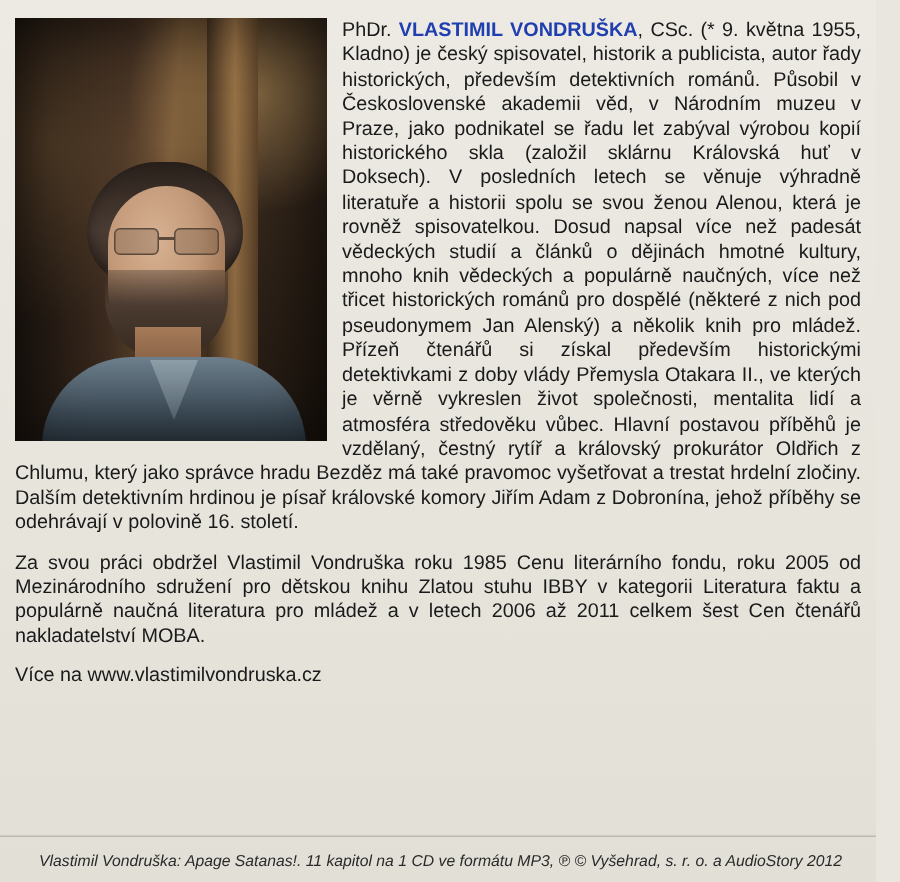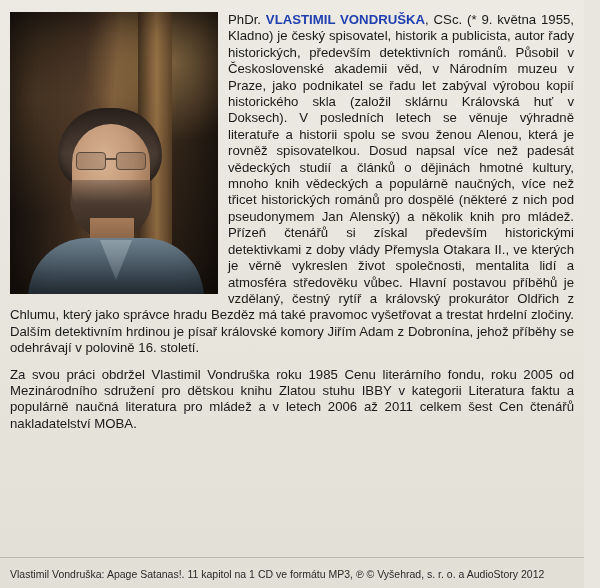--- a/index.html
+++ b/index.html
@@ -126,23 +126,24 @@
   .site { white-space: nowrap; }
 
   .footer-rule {
     position: absolute;
     left: 0; right: 0; bottom: 30px;
     height: 1px;
     background: #bdb9b0;
   }
   .footer {
     position: absolute;
-    left: 10px; right: 10px; bottom: 8px;
+    left: 26px; right: 10px; bottom: 8px;
     font-size: 10.5px;
     color: #2a2a2a;
+    font-style: italic;
   }
   .clear { clear: both; }
 </style>
 </head>
 <body>
 
 <div class="page">
 
   <div class="portrait">
     <div class="bg"></div>
@@ -157,19 +158,20 @@
       <div class="bridge"></div>
     </div>
     <div class="neck"></div>
     <div class="shirt"></div>
     <div class="vignette"></div>
   </div>
 
   <div class="body-text">
     <p><span>PhDr. </span><span class="name">VLASTIMIL VONDRUŠKA</span><span>, CSc. (* 9. května 1955, Kladno) je český spisovatel, historik a publicista, autor řady historických, především detektivních románů. Působil v Československé akademii věd, v Národním muzeu v Praze, jako podnikatel se řadu let zabýval výrobou kopií historického skla (založil sklárnu Královská huť v Doksech). V posledních letech se věnuje výhradně literatuře a historii spolu se svou ženou Alenou, která je rovněž spisovatelkou. Dosud napsal více než padesát vědeckých studií a článků o dějinách hmotné kultury, mnoho knih vědeckých a populárně naučných, více než třicet historických románů pro dospělé (některé z nich pod pseudonymem Jan Alenský) a několik knih pro mládež. Přízeň čtenářů si získal především historickými detektivkami z doby vlády Přemysla Otakara II., ve kterých je věrně vykreslen život společnosti, mentalita lidí a atmosféra středověku vůbec. Hlavní postavou příběhů je vzdělaný, čestný rytíř a královský prokurátor Oldřich z Chlumu, který jako správce hradu Bezděz má také pravomoc vyšetřovat a trestat hrdelní zločiny. Dalším detektivním hrdinou je písař královské komory Jiřím Adam z Dobronína, jehož příběhy se odehrávají v polovině 16. století.</span></p>
     <p>Za svou práci obdržel Vlastimil Vondruška roku 1985 Cenu literárního fondu, roku 2005 od Mezinárodního sdružení pro dětskou knihu Zlatou stuhu IBBY v kategorii Literatura faktu a populárně naučná literatura pro mládež a v letech 2006 až 2011 celkem šest Cen čtenářů nakladatelství MOBA.</p>
+    <p class="site">Více na www.vlastimilvondruska.cz</p>
   </div>
 
   <div class="clear"></div>
 
   <div class="footer-rule"></div>
   <div class="footer">Vlastimil Vondruška: Apage Satanas!. 11 kapitol na 1 CD ve formátu MP3, ℗ © Vyšehrad, s. r. o. a AudioStory 2012</div>
 </div>
 
 </body></html>

